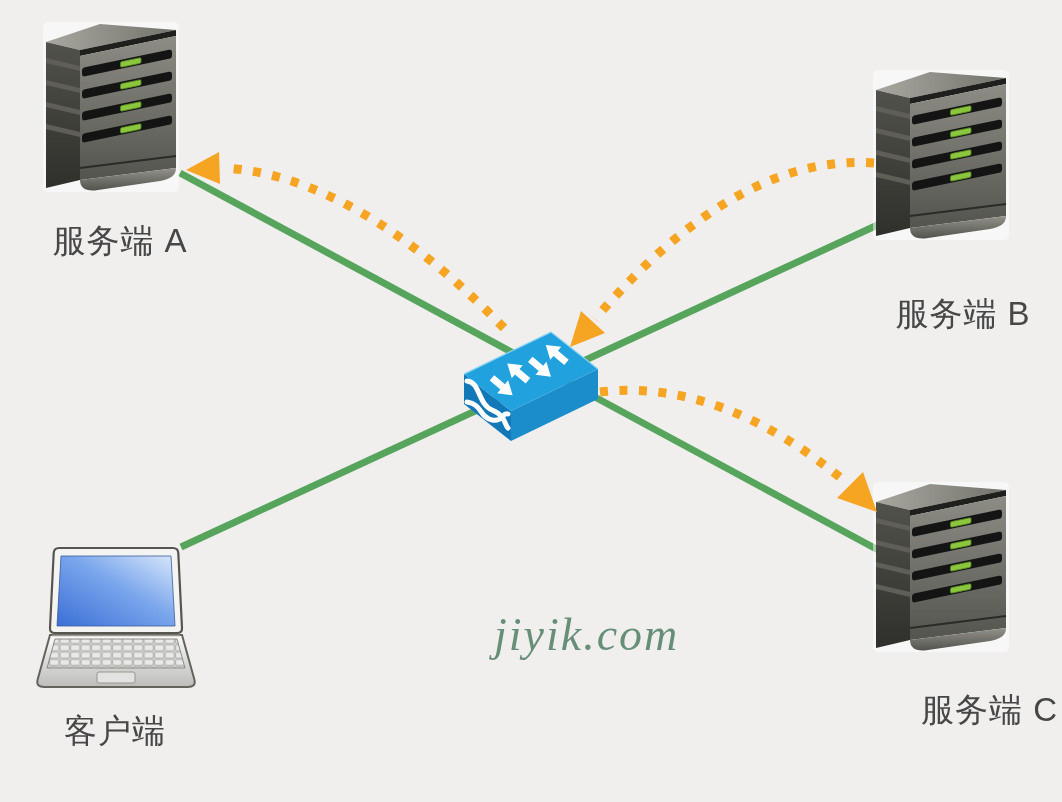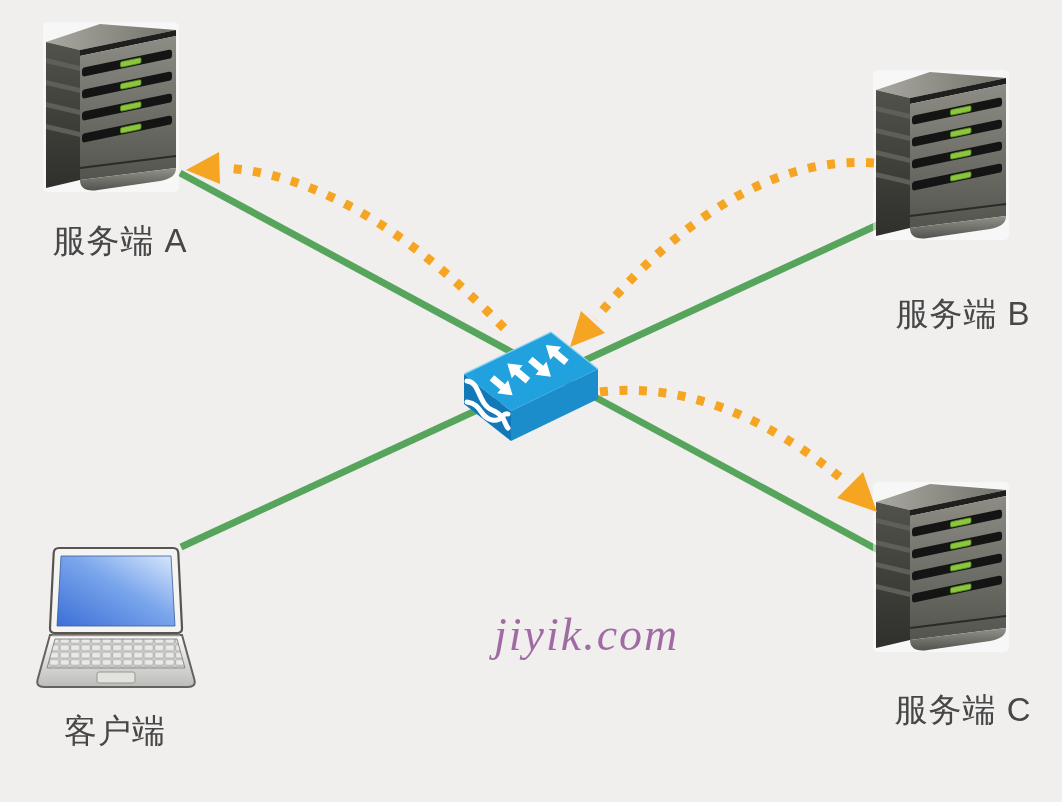--- a/index.html
+++ b/index.html
@@ -6,21 +6,21 @@
   .stage{position:relative;width:1062px;height:802px;background:#f0efee;overflow:hidden;
          font-family:"Liberation Sans","DejaVu Sans",sans-serif;}
   .layer{position:absolute;left:0;top:0;width:1062px;height:802px;}
   .links-layer{z-index:1;}
   .node{position:absolute;z-index:2;}
   .flows-layer{z-index:3;pointer-events:none;}
   .nlabel{position:absolute;z-index:2;font-size:33px;font-weight:500;color:#474747;
           text-align:center;letter-spacing:1px;}
   .watermark{position:absolute;left:494px;top:608px;width:220px;z-index:1;
              font-family:"Liberation Serif","DejaVu Serif",serif;font-style:italic;
-             font-size:46px;color:#701a75;opacity:.62;letter-spacing:2px;}
+             font-size:46px;color:#14532d;opacity:.62;letter-spacing:2px;}
   svg{display:block;}
   .defs-holder{position:absolute;width:0;height:0;overflow:hidden;}
 </style>
 </head>
 <body>
 
 <svg class="defs-holder" aria-hidden="true">
   <defs>
     <linearGradient id="gTop" x1="0" y1="0" x2="1" y2="0">
       <stop offset="0" stop-color="#a8a8a1"></stop>
@@ -134,21 +134,21 @@
     </svg>
   </div>
   <div class="node" style="left:452px;top:326px;">
     <svg width="152" height="126" viewBox="0 0 152 126">
       <use href="#sym-switch"></use>
     </svg>
   </div>
 
   <div class="nlabel" style="left:868px;top:292px;width:190px;">服务端 B</div>
   <div class="nlabel" style="left:30px;top:219px;width:180px;">服务端 A</div>
-  <div class="nlabel" style="left:868px;top:688px;width:190px;">服务端 C</div>
+  <div class="nlabel" style="left:868px;top:688px;width:190px;text-align:right;">服务端 C</div>
   <div class="nlabel" style="left:30px;top:709px;width:170px;">客户端</div>
 
   <svg class="layer flows-layer" viewBox="0 0 1062 802">
     <path d="M504,328 Q357,177 226,168" fill="none" stroke-width="9" stroke-dasharray="8 11.5" stroke="#f5a522"></path>
     <polygon points="186,170 219,152 220,184" fill="#f5a522"></polygon>
 
     <path d="M874,163 Q737,153 595,319" fill="none" stroke-width="9" stroke-dasharray="8 11.5" stroke="#f5a522"></path>
     <polygon points="570,347 581,311 605,333" fill="#f5a522"></polygon>
 
     <path d="M600,392 Q722,378 848,484" fill="none" stroke-width="9" stroke-dasharray="8 11.5" stroke="#f5a522"></path>

